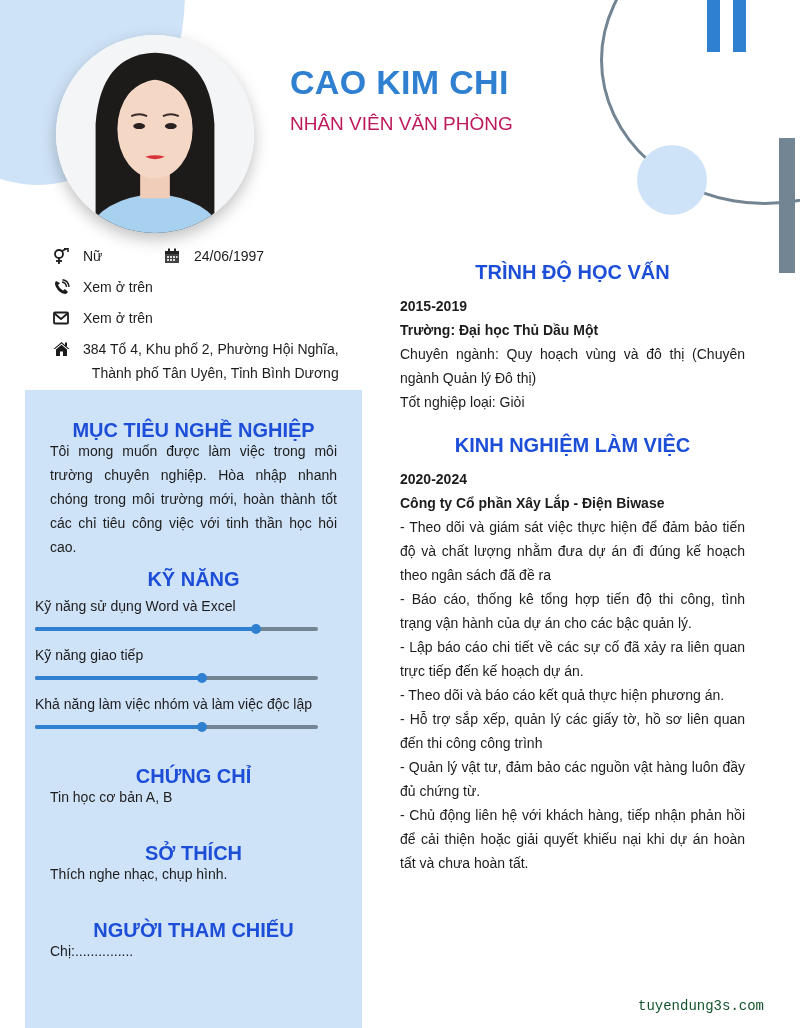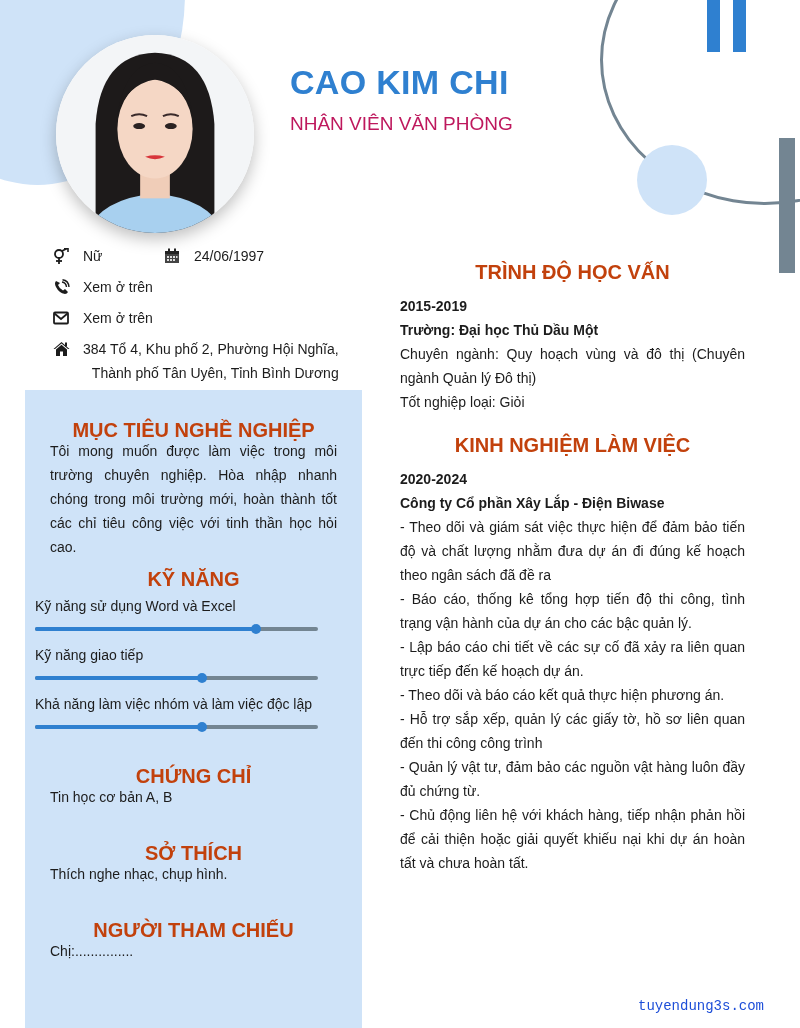--- a/index.html
+++ b/index.html
@@ -17,35 +17,35 @@
   .dot { position:absolute; left:637px; top:145px; width:70px; height:70px; border-radius:50%; background:#cfe3f8; }
   .bar-blue { position:absolute; top:0; width:13px; height:52px; background:#2f80d0; }
   .bar-gray { position:absolute; left:779px; top:138px; width:16px; height:135px; background:#738592; }
 
   .info { position:absolute; left:52px; top:247px; font-size:14px; color:#1c1c1c; }
   .info-row { position:absolute; white-space:nowrap; display:flex; align-items:flex-start;text-align:right; }
   .info-row .ic { width:18px; height:18px; margin-right:13px; display:inline-flex; align-items:center; justify-content:center; }
   .info-row .txt { line-height:24px; margin-top:-3px; }
 
   .sidebar { position:absolute; left:25px; top:390px; width:337px; height:638px; background:#cfe3f8; }
-  .sec-title { color:#c2410c; font-weight:bold; font-size:20px; text-align:center; }
+  .sec-title { color:#1d4ed8; font-weight:bold; font-size:20px; text-align:center; }
   .sidebar .sec-title { width:100%;margin-top:14px; }
   .sb-text { font-size:14px; line-height:24px; padding:0 25px; text-align:justify; }
 
   .skill { position:absolute; left:10px; width:283px; }
   .skill-label { font-size:14px; line-height:18px; }
   .track { position:relative; margin-top:12px; height:4px; background:#738592; border-radius:2px; }
   .fill { position:absolute; left:0; top:0; height:4px; background:#2f80d0; border-radius:2px; }
   .knob { position:absolute; top:-3px; width:10px; height:10px; margin-left:-5px; border-radius:50%; background:#2f80d0; }
 
   .right { position:absolute; left:400px; width:345px; font-size:14px; line-height:24px; }
   .right .p { text-align:justify; }
   .bold { font-weight:bold; }
 
-  .watermark { position:absolute; left:638px; top:998px; font-family:"Liberation Mono", "DejaVu Sans Mono", monospace; font-size:14px; color:#1d4ed8; }
+  .watermark { position:absolute; left:638px; top:998px; font-family:"Liberation Mono", "DejaVu Sans Mono", monospace; font-size:14px; color:#14532d; }
 </style>
 </head>
 <body>
 
 <div class="blob"></div>
 <div class="ring"></div>
 <div class="dot"></div>
 <div class="bar-blue" style="left:707px"></div>
 <div class="bar-blue" style="left:733px"></div>
 <div class="bar-gray"></div>

